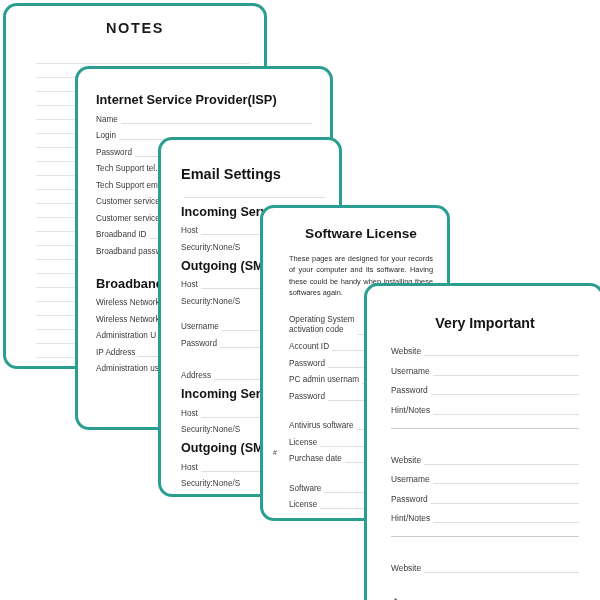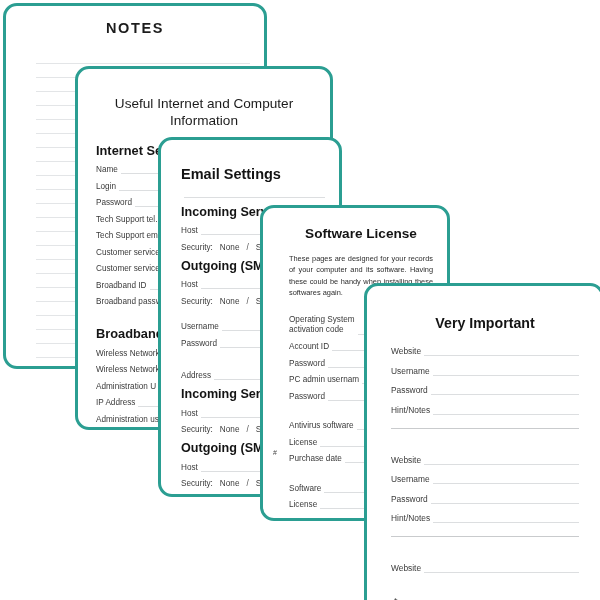--- a/index.html
+++ b/index.html
@@ -88,21 +88,20 @@
     margin-bottom: 1px;
     white-space: nowrap;
   }
   .secrow {
     display: flex;
     align-items: flex-end;
     font-size: 8.2px;
     color: #3a3a3a;
     margin-top: 7.5px;
     white-space: nowrap;
-    gap: 7px;
   }
   .secrow .slash { color: #555; }
 
   
   #card-license { left: 260px; top: 205px; width: 190px; height: 316px; z-index: 4; }
   .h-lic {
     text-align: center;
     font-size: 13.6px;
     font-weight: bold;
     color: #141414;
@@ -179,24 +178,20 @@
       <div class="notes-line"></div>
       <div class="notes-line"></div>
       <div class="notes-line"></div>
       <div class="notes-line"></div>
       <div class="notes-line"></div>
     </div>
   </div>
 
   <div class="card" id="card-isp">
     <div class="pad">
-      <div class="h-main">
-        <span>Useful Internet and Computer</span><br>
-        <span>Information</span>
-      </div>
       <div class="h-sub">Internet Service Provider(ISP)</div>
 
       <div class="fieldrow">
           <span class="lbl">Name</span>
           <span class="rule"></span>
         </div>
       <div class="fieldrow">
           <span class="lbl">Login</span>
           <span class="rule"></span>
         </div>

